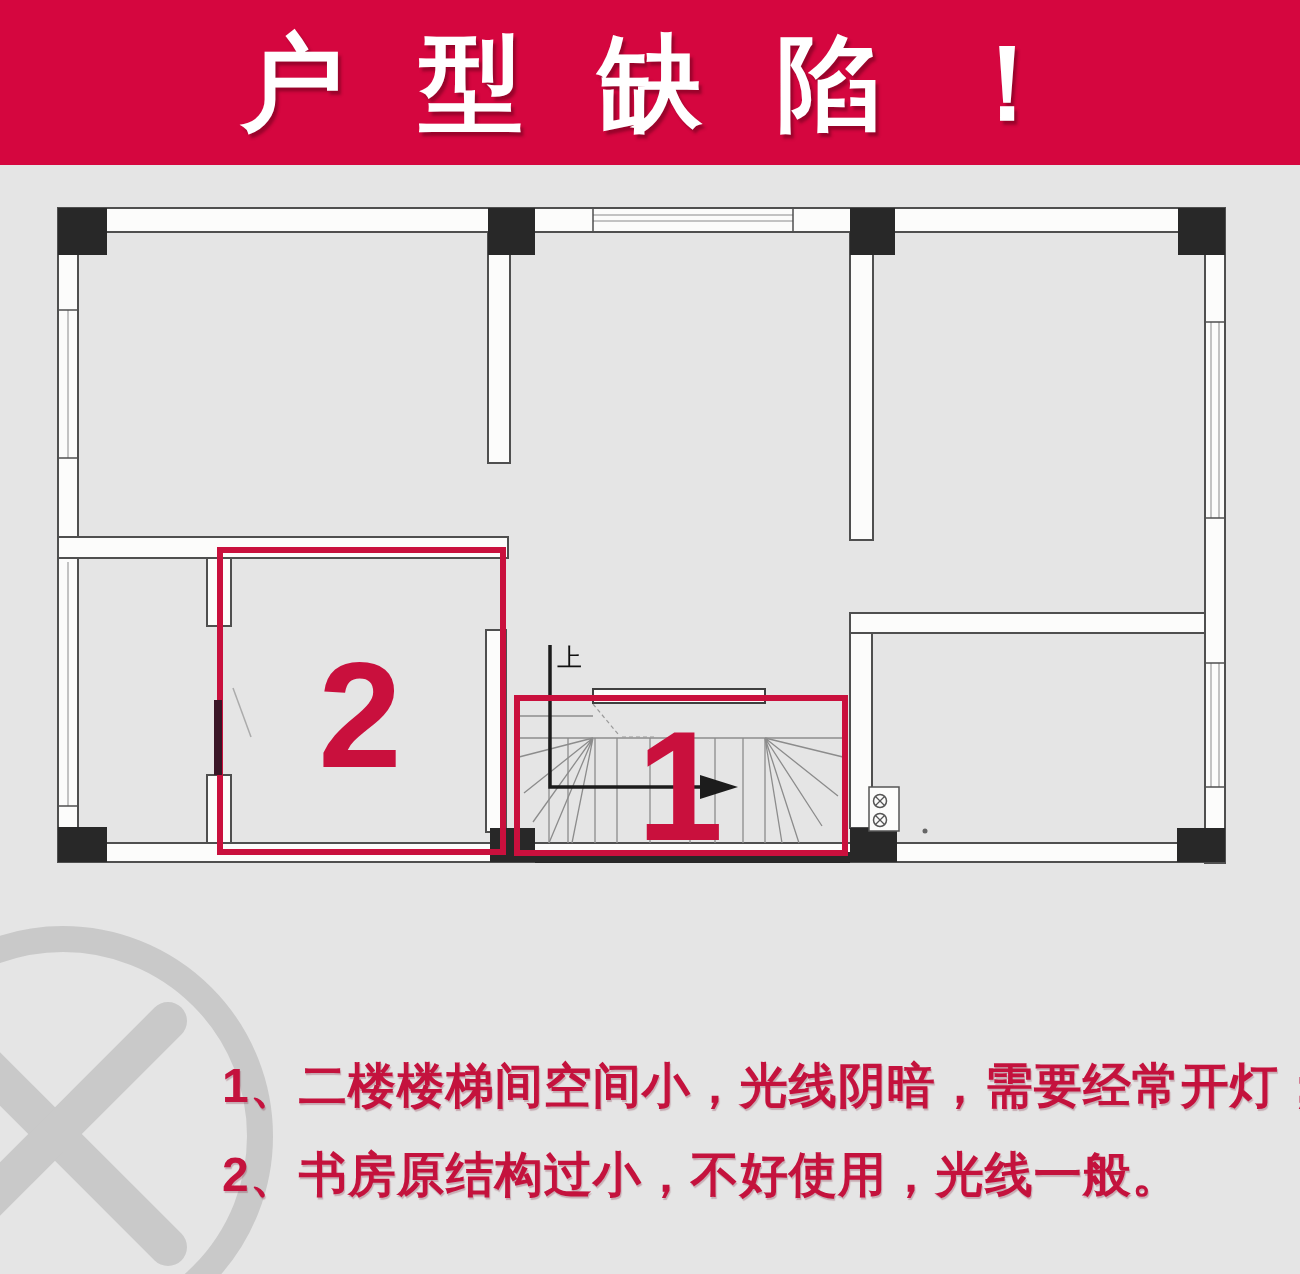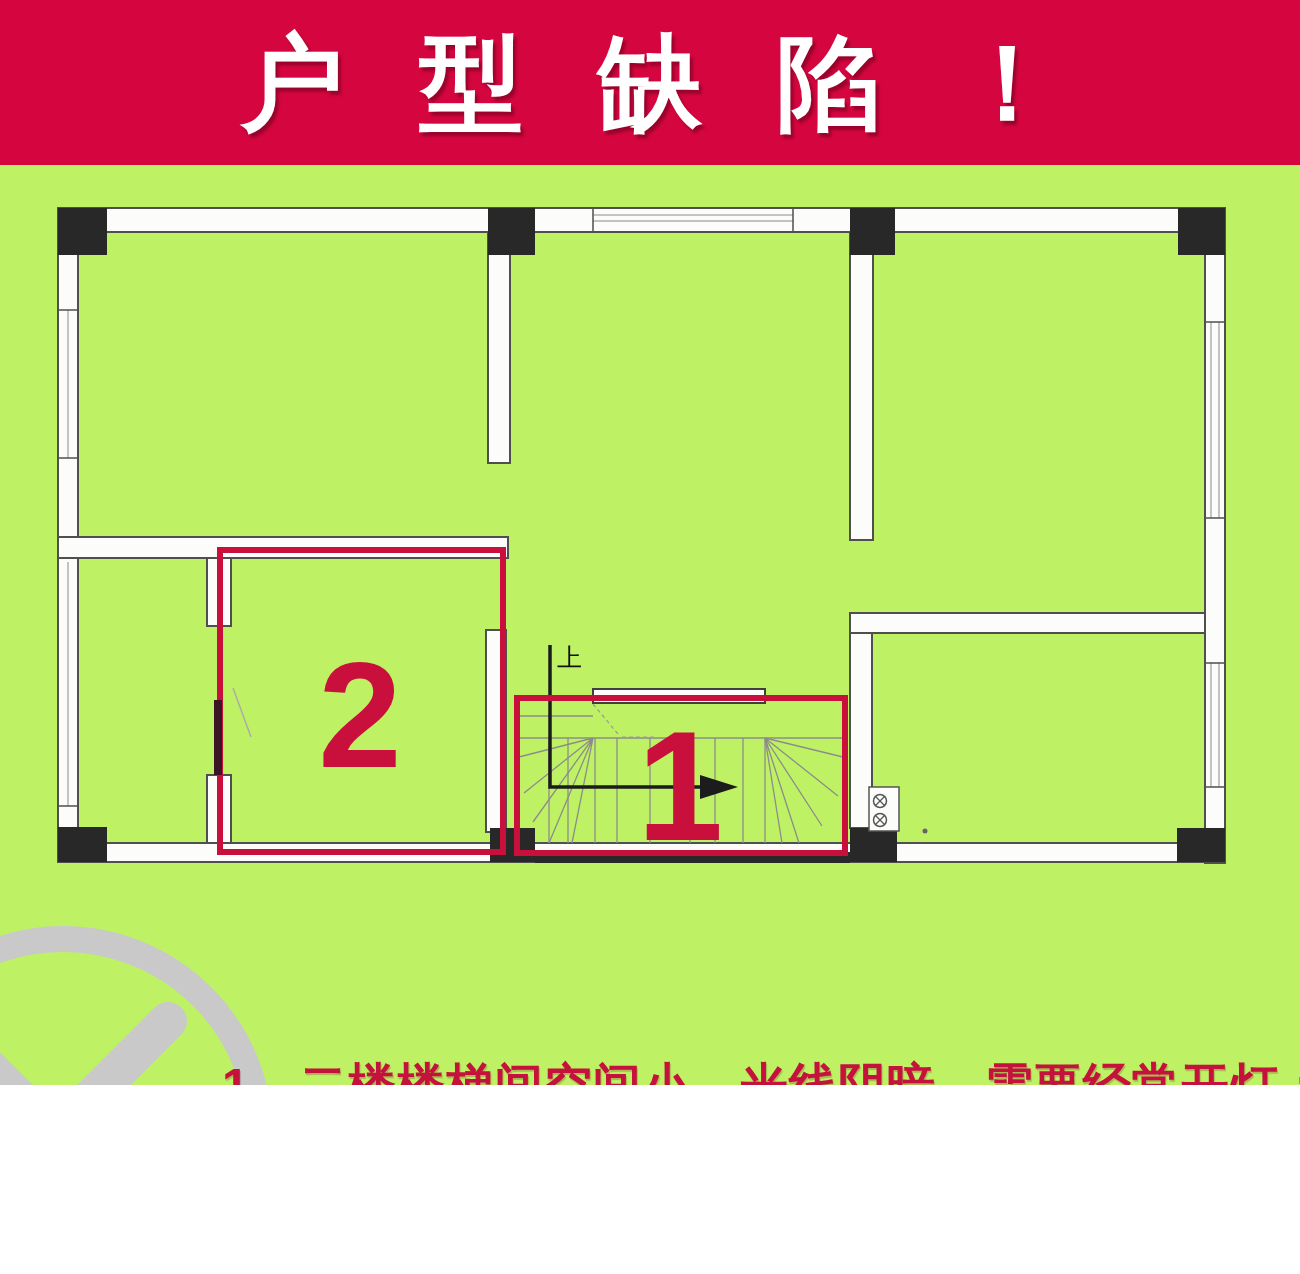--- a/index.html
+++ b/index.html
@@ -1,18 +1,18 @@
 <!DOCTYPE html>
 <html><head>
 <meta charset="utf-8">
 <style>
   html,body { margin:0; padding:0; }
   .page {
-    position:relative; width:1300px; height:1085px;
-    background:#bef264; overflow:hidden;
+    position:relative; width:1300px; height:1274px;
+    background:#e5e5e5; overflow:hidden;
     font-family:"Liberation Sans", sans-serif;
   }
   .banner {
     position:absolute; left:0; top:0; width:1300px; height:165px;
     background:#d5063f; display:flex; align-items:center; justify-content:center;
   }
   .banner-title {
     color:#ffffff; font-size:104px; font-weight:900;
     letter-spacing:0.72em; padding-left:0.72em; white-space:nowrap;
     text-shadow:3px 4px 3px rgba(80,0,20,0.45); line-height:1;
@@ -160,14 +160,15 @@
   <div class="banner overlay" style="left:0;top:0;">
     <div class="banner-title">户型缺陷！</div>
   </div>
 
   <div class="overlay room-num num-2">2</div>
   <div class="overlay room-num num-1">1</div>
   <div class="overlay up-label">上</div>
 
 
   <div class="overlay issue-line issue-1">1、二楼楼梯间空间小，光线阴暗，需要经常开灯；</div>
+  <div class="overlay issue-line issue-2">2、书房原结构过小，不好使用，光线一般。</div>
 
 </div>
 
 </body></html>

